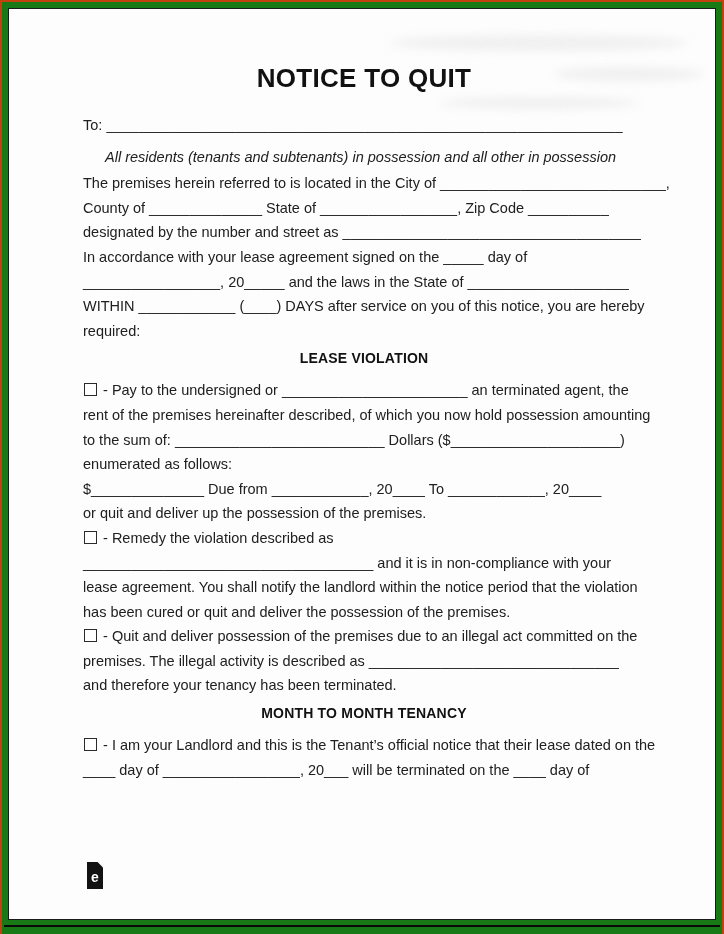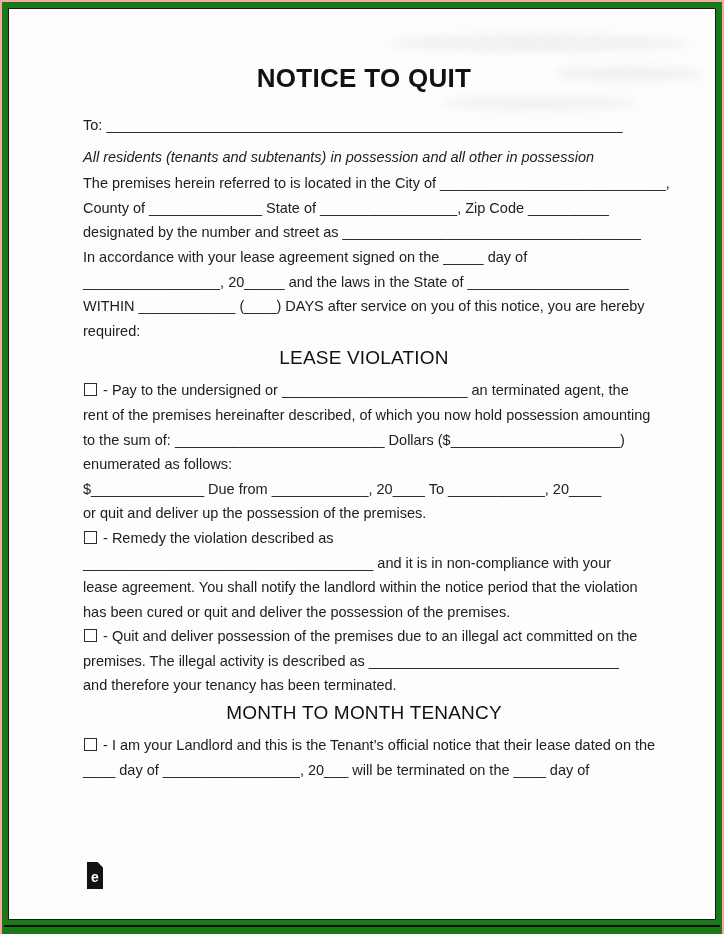--- a/index.html
+++ b/index.html
@@ -1,40 +1,40 @@
 <!DOCTYPE html>
 <html><head>
 <meta charset="utf-8">
 <style>
   html, body { margin: 0; padding: 0; }
   body {
     width: 724px; height: 934px; position: relative;
     font-family: "Liberation Sans", sans-serif;
     overflow: hidden; background: #0b0b0b;
   }
-  .frame { position: absolute; inset: 0; background: #fca5a5; }
+  .frame { position: absolute; inset: 0; background: #c2410c; }
   .band  { position: absolute; left: 2px; right: 2px; top: 2px; bottom: 0; background: #177a17; }
   .band-bottom-line { position: absolute; left: 4px; right: 4px; bottom: 7px; height: 2px; background: #0a0a0a; }
   .paper {
     position: absolute; left: 8px; right: 8px; top: 8px; bottom: 14px;
     background: #fdfdfd; border: 1.5px solid #1a1a1a; overflow: hidden;
   }
   .doc-body { position: relative; padding: 0 70px 0 74px; color: #202020; }
   .title {
     font-size: 26px; font-weight: bold; text-align: center;
     margin: 54px 0 20px; line-height: 30px; letter-spacing: 0.3px; color: #111;
     position: relative; z-index: 2;
   }
   .heading {
-    font-size: 19px; font-weight: normal; text-align: center;
+    font-size: 14px; font-weight: bold; text-align: center;
     margin: 2px 0 7px; line-height: 26px; letter-spacing: 0.2px; color: #111;
   }
   .ln { margin: 0; font-size: 14.5px; line-height: 24.6px; white-space: nowrap; }
   .b { font-weight: normal; }
-  .i { font-style: italic; }
+  .i { font-style: italic; margin-left: 22px; }
   .checkbox {
     display: inline-block; width: 11px; height: 11px;
     border: 1.2px solid #2b2b2b; background: #fff;
     margin: 0 2px 0 1px; vertical-align: -1px;
   }
   .logo {
     position: absolute; left: 78px; top: 853px; width: 16px; height: 27px;
     background: #121212; z-index: 3;
     clip-path: polygon(0 0, 66% 0, 100% 20%, 100% 100%, 0 100%);
     text-align: center;

